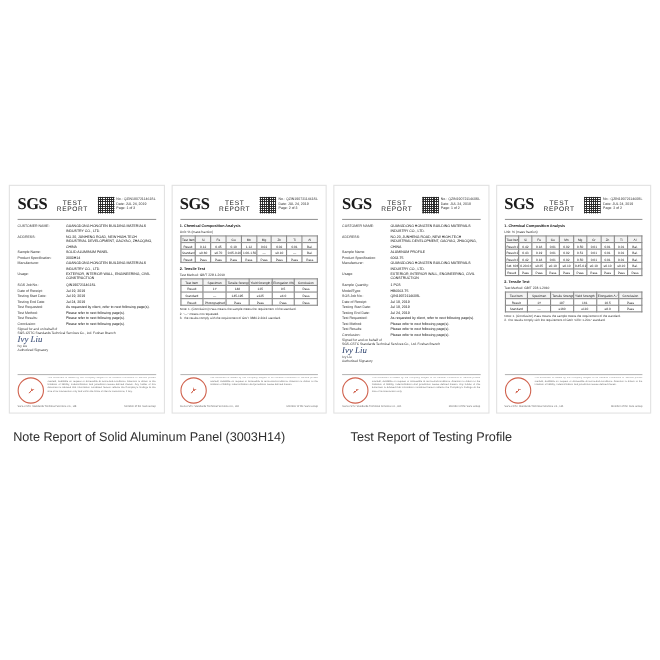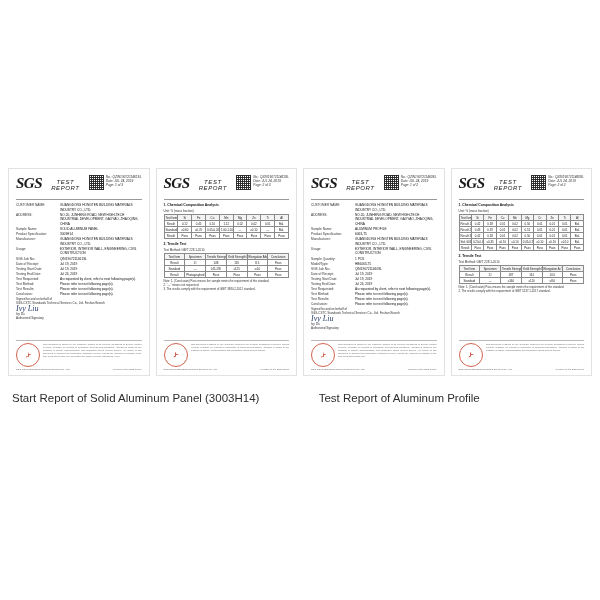--- a/index.html
+++ b/index.html
@@ -36,23 +36,22 @@
     background: #ffffff;
     border: 1px solid #e2e2e2;
     box-sizing: border-box;
     position: relative;
     padding: 6px 7px 4px 7px;
     overflow: hidden;
   }
   
   .doc-head {
     display: flex;
-    align-items: flex-start;
+    align-items: center;
     height: 22px;
-    font-style: italic;
   }
   .sgs-logo {
     font-family: "Liberation Serif", serif;
     font-weight: bold;
     font-size: 15px;
     letter-spacing: -0.5px;
     color: #1a1a1a;
     line-height: 15px;
     padding-top: 1px;
   }
@@ -717,17 +716,17 @@
         <div class="foot-bottom">
           <span>SGS-CSTC Standards Technical Services Co., Ltd.</span>
           <span>Member of the SGS Group</span>
         </div>
       </div>
     </div>
 
   </div>
 
   <div class="captions">
-    <div class="cap cap-left">Start Report of Solid Aluminum Panel (3003H14)</div>
-    <div class="cap cap-right">Test Report of Aluminum Profile</div>
+    <div class="cap cap-left">Note Report of Solid Aluminum Panel (3003H14)</div>
+    <div class="cap cap-right">Test Report of Testing Profile</div>
   </div>
 
 </div>
 
 </body></html>

